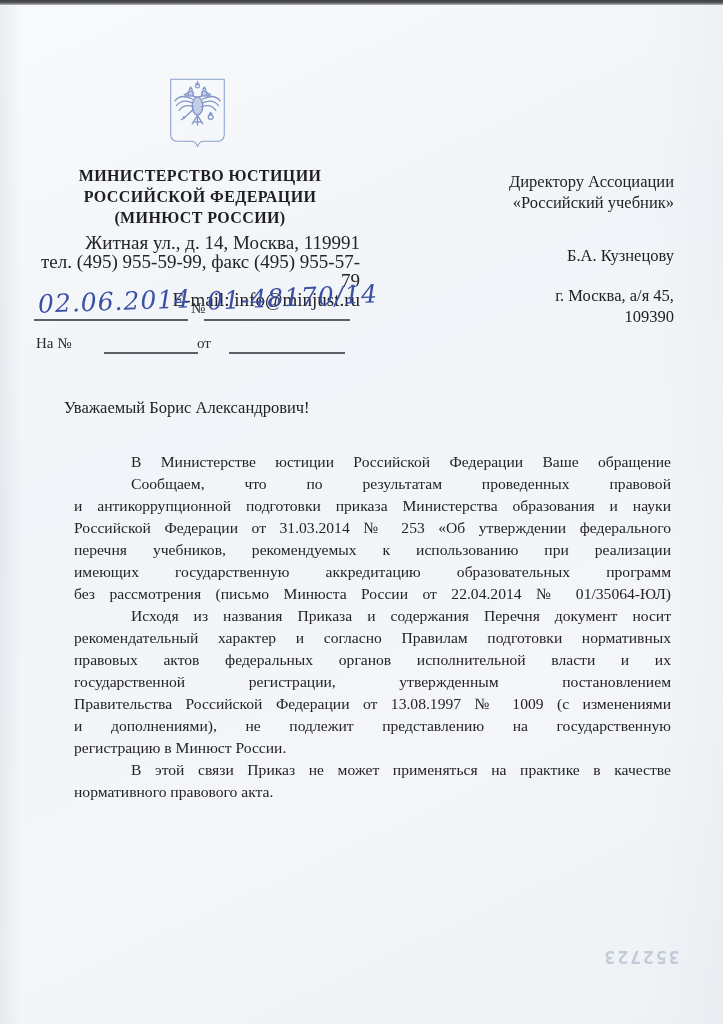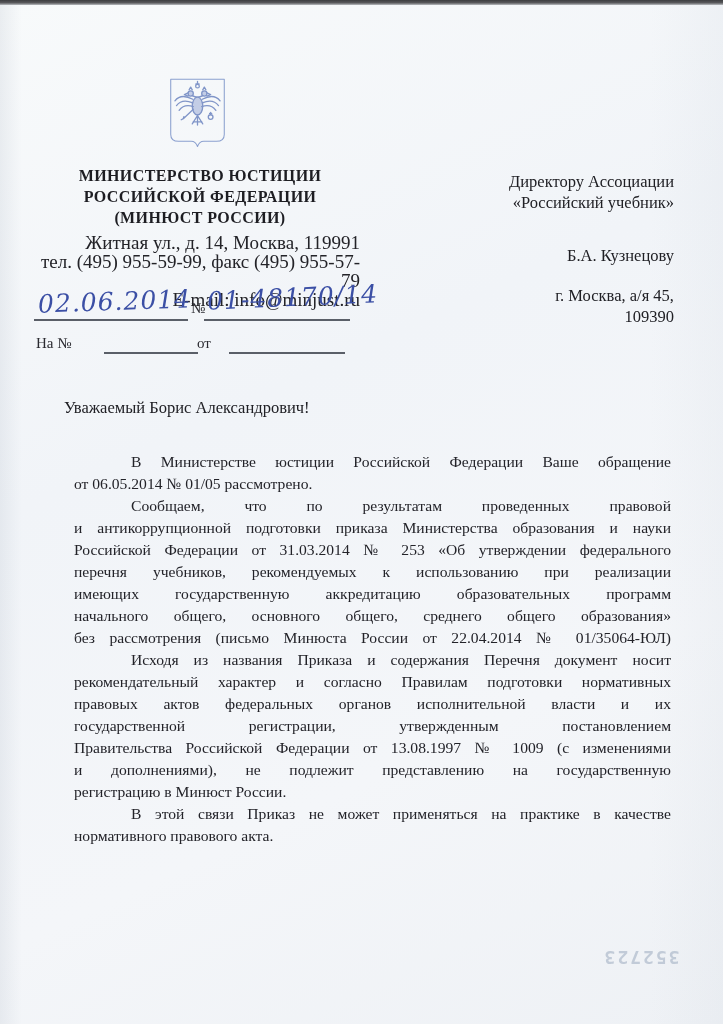--- a/index.html
+++ b/index.html
@@ -132,29 +132,27 @@
         <div class="bl">г. Москва, а/я 45,</div>
         <div class="bl">109390</div>
       </div>
   </div>
 
   <div class="salutation">Уважаемый Борис Александрович!</div>
 
   <div class="body-text">
       <div class="para">
         <div class="line just ind">В Министерстве юстиции Российской Федерации Ваше обращение</div>
-        <div class="line">от 06.05.2014 № 01/05 рассмотрено.</div>
       </div>
       <div class="para">
         <div class="line just ind">Сообщаем, что по результатам проведенных правовой</div>
         <div class="line just">и антикоррупционной подготовки приказа Министерства образования и науки</div>
         <div class="line just">Российской Федерации от 31.03.2014 № 253 «Об утверждении федерального</div>
         <div class="line just">перечня учебников, рекомендуемых к использованию при реализации</div>
         <div class="line just">имеющих государственную аккредитацию образовательных программ</div>
-        <div class="line just">начального общего, основного общего, среднего общего образования»</div>
         <div class="line just">без рассмотрения (письмо Минюста России от 22.04.2014 № 01/35064-ЮЛ)</div>
       </div>
       <div class="para">
         <div class="line just ind">Исходя из названия Приказа и содержания Перечня документ носит</div>
         <div class="line just">рекомендательный характер и согласно Правилам подготовки нормативных</div>
         <div class="line just">правовых актов федеральных органов исполнительной власти и их</div>
         <div class="line just">государственной регистрации, утвержденным постановлением</div>
         <div class="line just">Правительства Российской Федерации от 13.08.1997 № 1009 (с изменениями</div>
         <div class="line just">и дополнениями), не подлежит представлению на государственную</div>
         <div class="line">регистрацию в Минюст России.</div>

